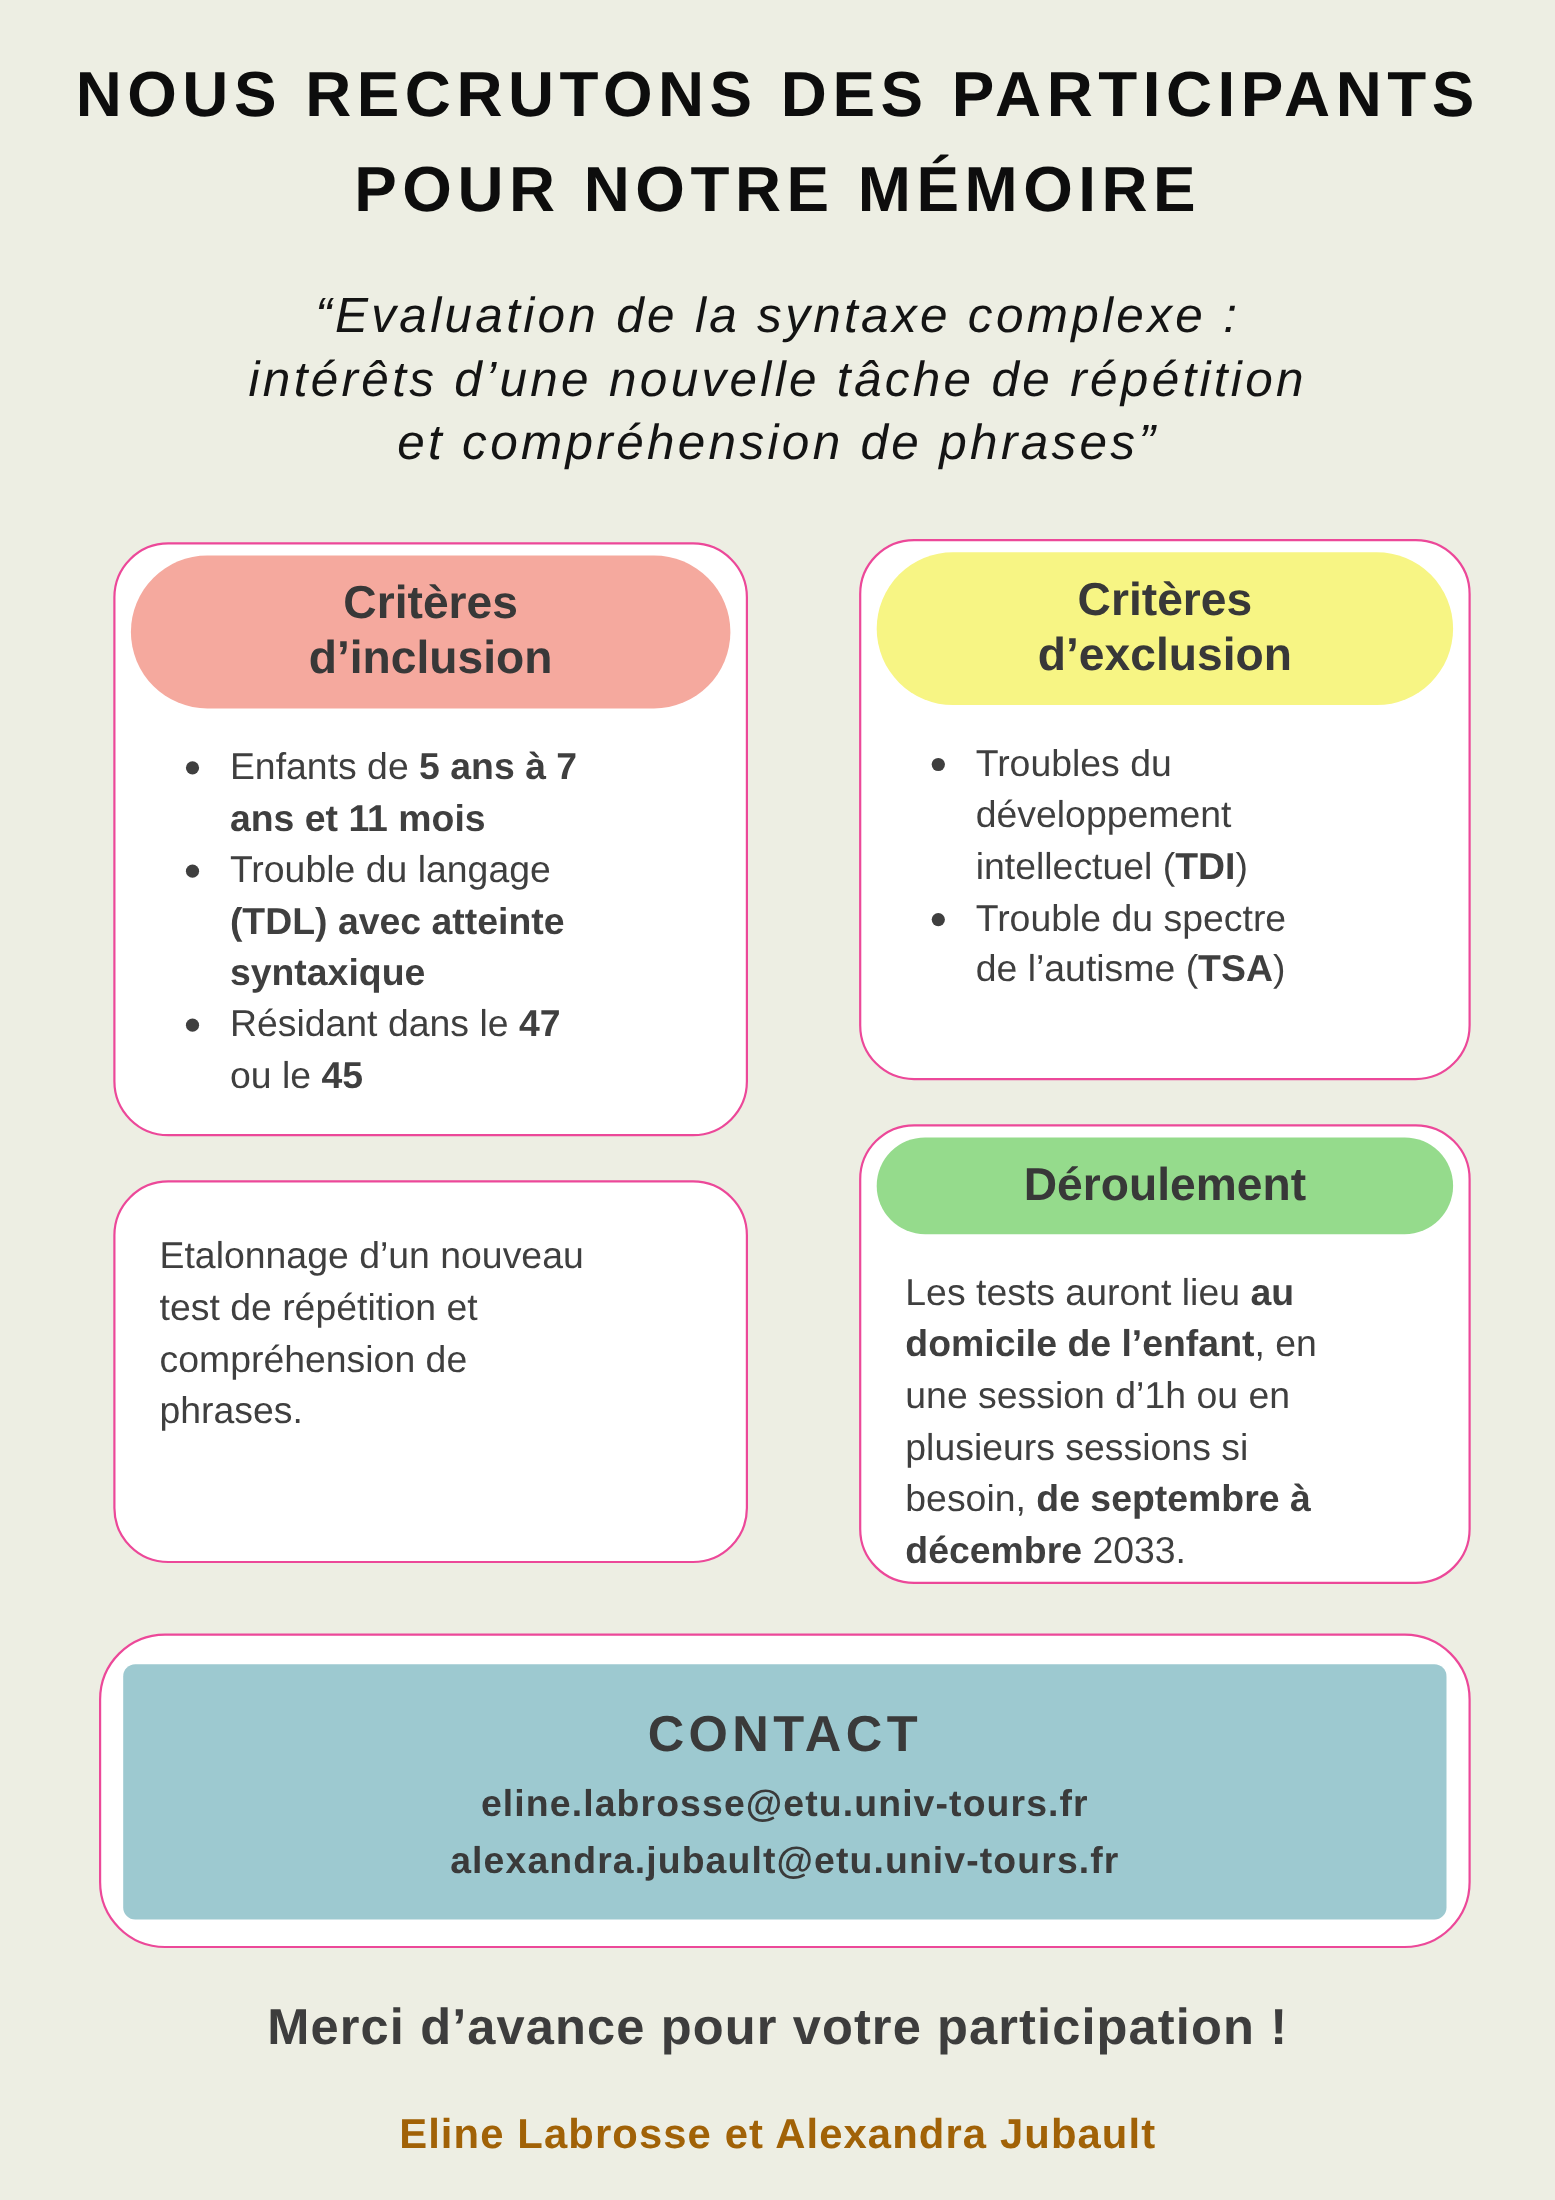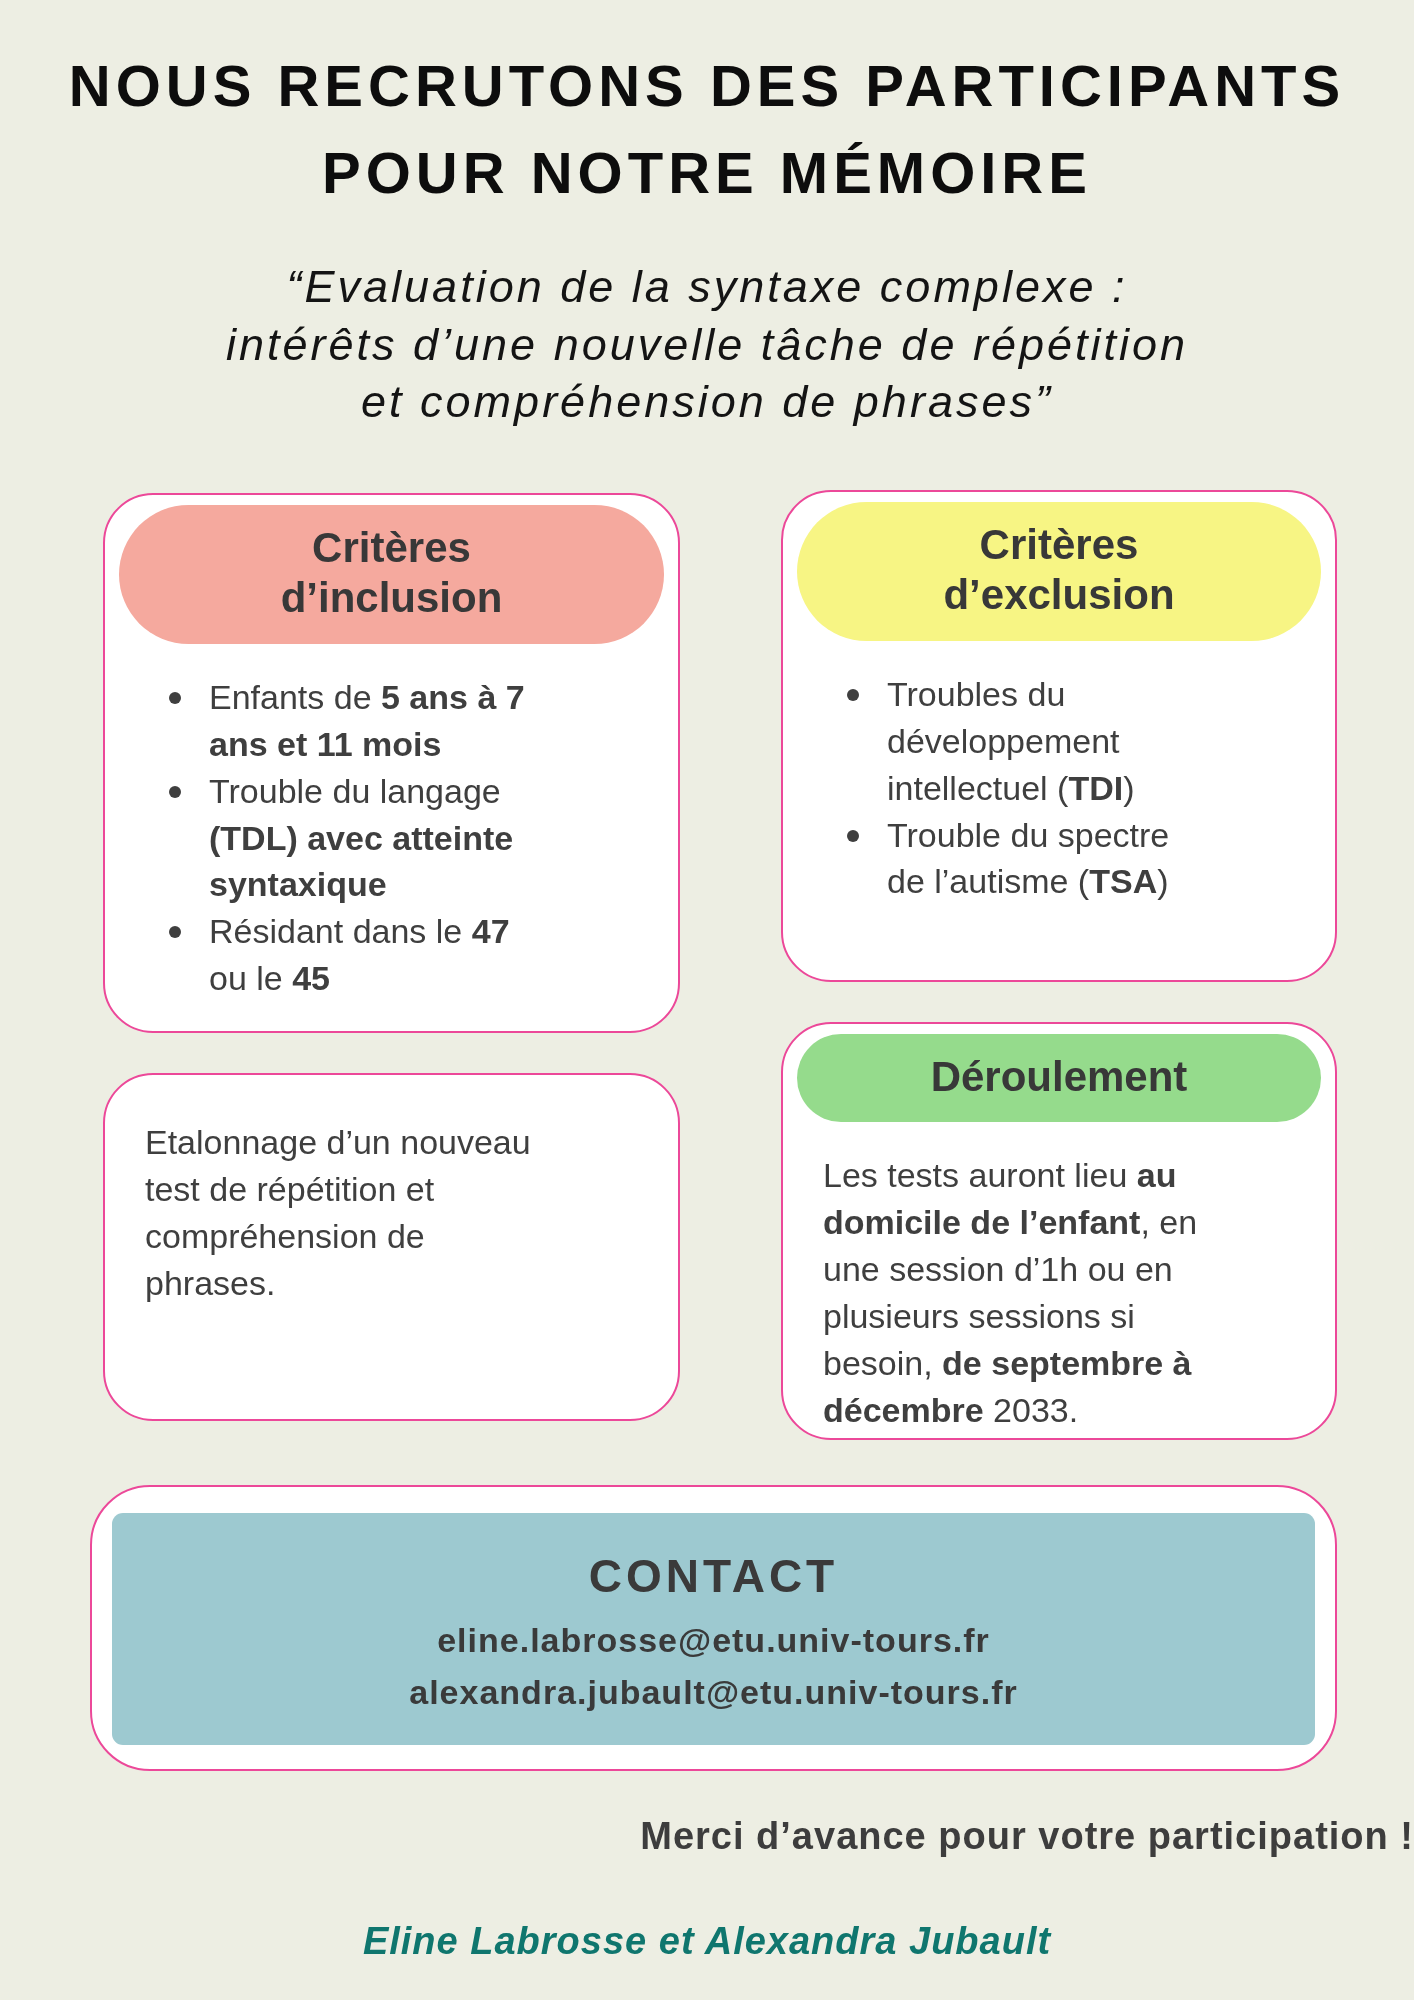--- a/index.html
+++ b/index.html
@@ -94,35 +94,34 @@
   .contact-emails { margin-top: 12px; }
   .contact-email {
     font-size: 34px;
     font-weight: 700;
     letter-spacing: 1px;
     line-height: 1.52;
   }
   .thanks-note {
     position: absolute;
     top: 1815px; left: 0; width: 100%;
-    text-align: right;
-    font-size: 38px;
+    text-align: center;
+    font-size: 46px;
     font-weight: 700;
     letter-spacing: 1px;
     color: #3D3D3D;
   }
   .authors-note {
     position: absolute;
     top: 1920px; left: 0; width: 100%;
     text-align: center;
     font-size: 38px;
     font-weight: 700;
-    font-style: italic;
     letter-spacing: 1px;
-    color: #0f766e;
+    color: #a16207;
   }
 </style>
 </head>
 <body>
 
 <div class="poster">
 
   <div class="page-title">NOUS RECRUTONS DES PARTICIPANTS
 POUR NOTRE MÉMOIRE</div>
 

